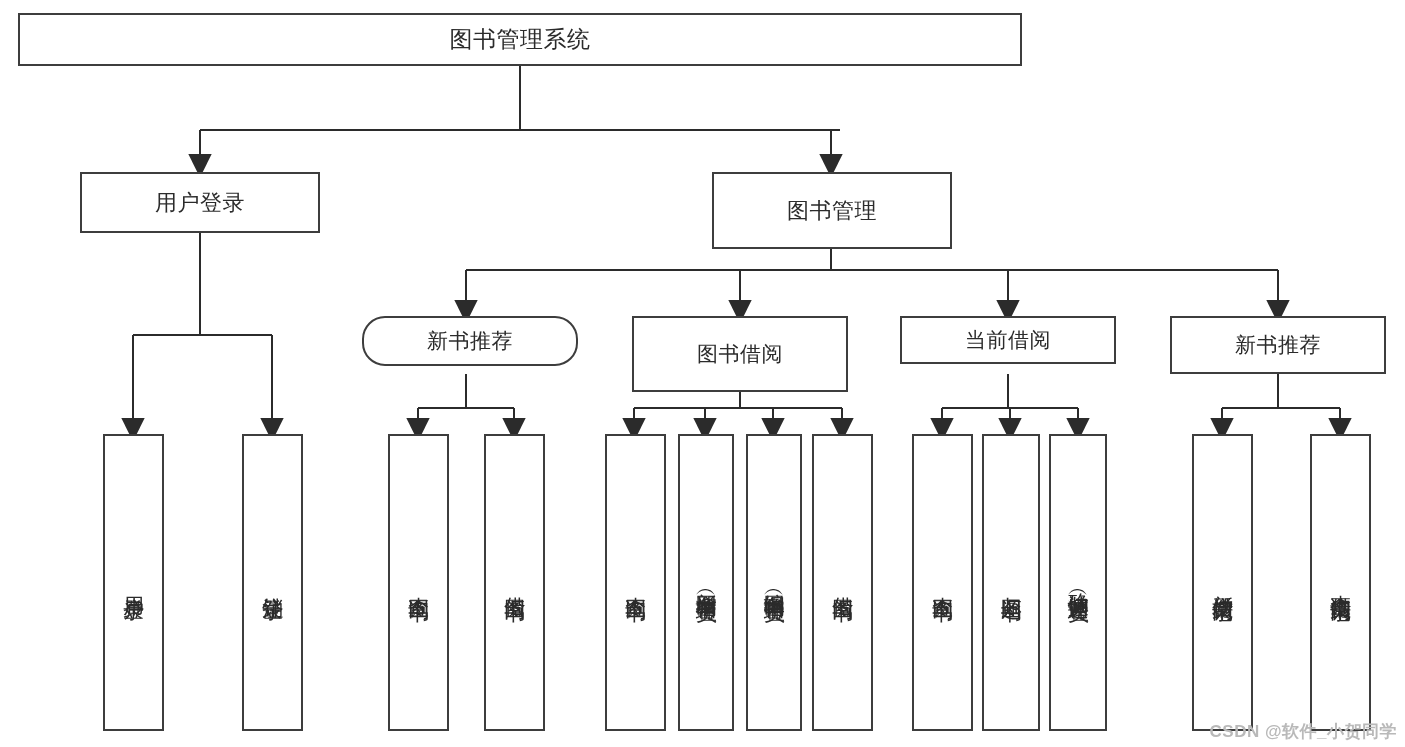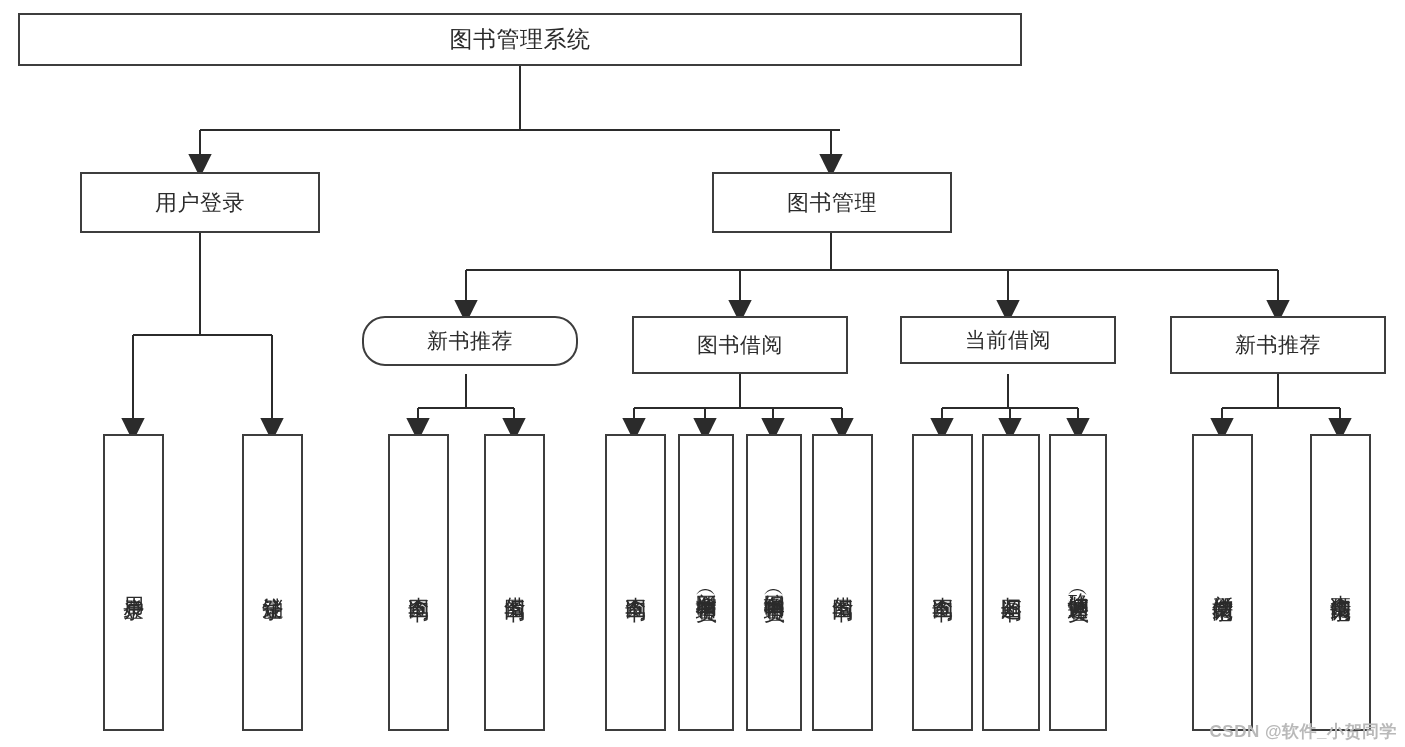--- a/index.html
+++ b/index.html
@@ -134,28 +134,28 @@
     </g>
   </svg>
 
   <div class="node root" style="left:18px; top:13px; width:1004px; height:53px;">
     <span class="node-label">图书管理系统</span>
   </div>
 
   <div class="node level1" style="left:80px; top:172px; width:240px; height:61px;">
     <span class="node-label">用户登录</span>
   </div>
-  <div class="node level1" style="left:712px; top:172px; width:240px; height:61px;">
+  <div class="node level1" style="left:712px; top:172px; width:240px; height:77px;">
     <span class="node-label">图书管理</span>
   </div>
 
   <div class="node level2" style="left:362px; top:316px; width:216px; height:50px;border-radius:23px;">
     <span class="node-label">新书推荐</span>
   </div>
-  <div class="node level2" style="left:632px; top:316px; width:216px; height:58px;">
+  <div class="node level2" style="left:632px; top:316px; width:216px; height:76px;">
     <span class="node-label">图书借阅</span>
   </div>
   <div class="node level2" style="left:900px; top:316px; width:216px; height:48px;">
     <span class="node-label">当前借阅</span>
   </div>
   <div class="node level2" style="left:1170px; top:316px; width:216px; height:58px;">
     <span class="node-label">新书推荐</span>
   </div>
 
   <div class="node leaf" style="left:103px; top:434px; width:61px; height:297px;">

